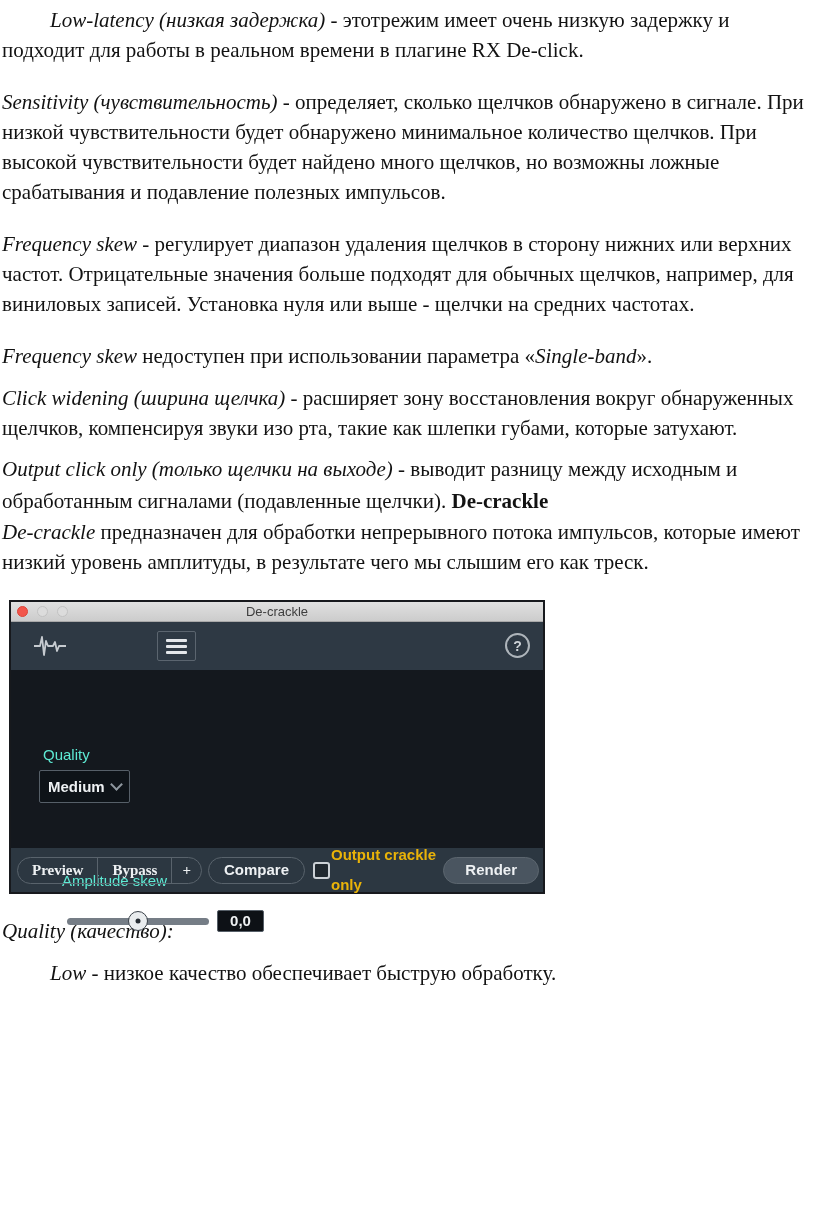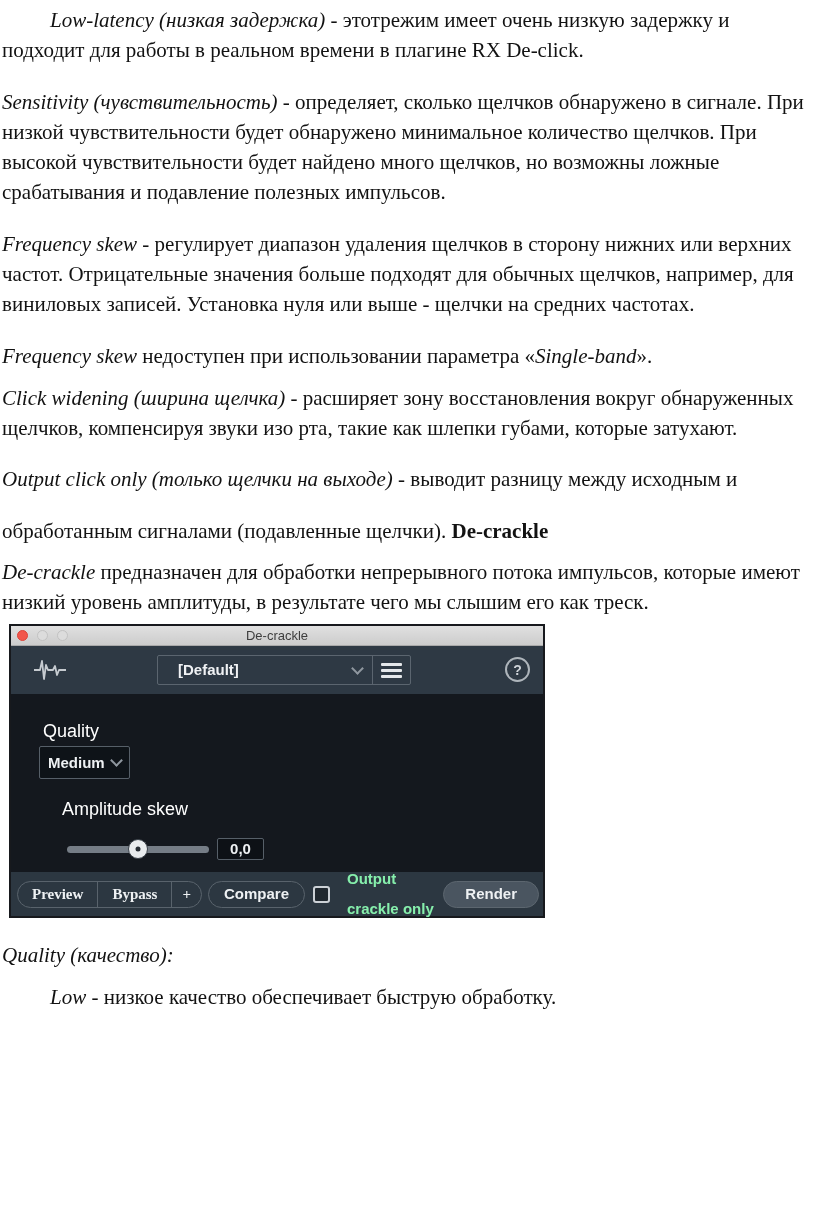--- a/index.html
+++ b/index.html
@@ -9,23 +9,23 @@
     font-family:"Liberation Serif", serif;
     font-size:21px;line-height:30px;color:#121212;
     padding:5px 4px 0 2px;box-sizing:border-box;
     overflow:hidden;
   }
   p{margin:0 0 22px 0;}
   p.indent{text-indent:48px;}
   p.mb12{margin-bottom:12px;}
   p.mb10{margin-bottom:10px;}
   p.mb0{margin-bottom:0;}
-  p.mb23{margin-bottom:7px;}
+  p.mb23{margin-bottom:23px;}
   p.mb17{margin-bottom:12px;}
-  p.loose{line-height:52px;}
+  p.loose{line-height:32px;}
   .it{font-style:italic;}
   .bold{font-weight:bold;}
 
   
   .plugin{
     width:536px;margin-left:7px;margin-bottom:22px;
     border:2px solid #17191d;box-sizing:border-box;
     font-family:"Liberation Sans", sans-serif;
     background:#14181e;
   }
@@ -65,21 +65,21 @@
   .hamburger i{display:block;width:21px;height:3px;background:#e4e7ea;margin:3px 0;border-radius:1px;}
   .help{
     position:absolute;right:13px;top:11px;width:25px;height:25px;border-radius:50%;
     border:2px solid #aeb5bb;box-sizing:border-box;
     display:flex;align-items:center;justify-content:center;
     color:#ced3d8;font-size:14px;font-weight:700;
   }
   .main{
     height:178px;background:#14181e;padding:22px 0 0 28px;box-sizing:border-box;
   }
-  .lbl{color:#ffffff;font-size:18px;}
+  .lbl{color:#5eead4;font-size:15px;margin-top:48px;}
   .q-label{margin-left:4px;}
   .q-select{
     width:91px;height:33px;box-sizing:border-box;
     border:1px solid #565f68;border-radius:2px;background:#0e1318;
     display:flex;align-items:center;padding:0 8px;
   }
   .q-select .qv{color:#eef1f3;font-size:15px;font-weight:700;flex:1;}
   .ctl-row{display:flex;margin-top:15px;}
   .col1{width:250px;}
   .col2{margin-left:23px;}
@@ -121,21 +121,21 @@
   }
   .pill.group{padding:0;}
   .seg{padding:0 14px;font-family:Liberation Serif, serif;}
   .seg.plus{padding:0 10px;}
   .divider{width:1px;height:25px;background:#59636c;}
   .pill.compare{margin-left:6px;padding:0 15px;}
   .checkbox{
     margin-left:8px;width:17px;height:17px;border:2px solid #ccd1d6;border-radius:3px;
     box-sizing:border-box;background:#20282f;flex:none;
   }
-  .cb-label{margin-left:17px;color:#86efac;font-size:15px;font-weight:700;}
+  .cb-label{margin-left:1px;color:#eab308;font-size:15px;font-weight:700;}
   .pill.render{margin-left:auto;background:#4a5560;border-color:#5c666f;padding:0 21px;}
 </style>
 </head>
 <body>
 
 <p class="indent"><span class="it">Low-latency (низкая задержка)</span><span> - этотрежим имеет очень низкую задержку и подходит для работы в реальном времени в плагине RX De-click.</span></p>
 
 <p><span class="it">Sensitivity (чувствительность)</span><span> - определяет, сколько щелчков обнаружено в сигнале. При низкой чувствительности будет обнаружено минимальное количество щелчков. При высокой чувствительности будет найдено много щелчков, но возможны ложные срабатывания и подавление полезных импульсов.</span></p>
 
 <p><span class="it">Frequency skew</span><span> - регулирует диапазон удаления щелчков в сторону нижних или верхних частот. Отрицательные значения больше подходят для обычных щелчков, например, для виниловых записей. Установка нуля или выше - щелчки на средних частотах.</span></p>
@@ -157,24 +157,20 @@
       <span class="light gray"></span>
     </div>
     <div class="tb-title">De-crackle</div>
   </div>
 
   <div class="header">
     <svg class="wave-icon" width="34" height="28" viewBox="0 0 34 28">
       <polyline points="1,14 7,14 9,5 11,23 13,9 15,14 20,14 22,10 24,19 26,14 33,14" fill="none" stroke="#c6cbd0" stroke-width="1.8" stroke-linejoin="round"></polyline>
     </svg>
     <div class="preset-group">
-      <div class="preset-select">
-        <span class="pv">[Default]</span>
-        <span class="chev"></span>
-      </div>
       <div class="menu-btn">
         <span class="hamburger">
             <i></i>
             <i></i>
             <i></i>
           </span>
       </div>
     </div>
     <div class="help">
         <span>?</span>

